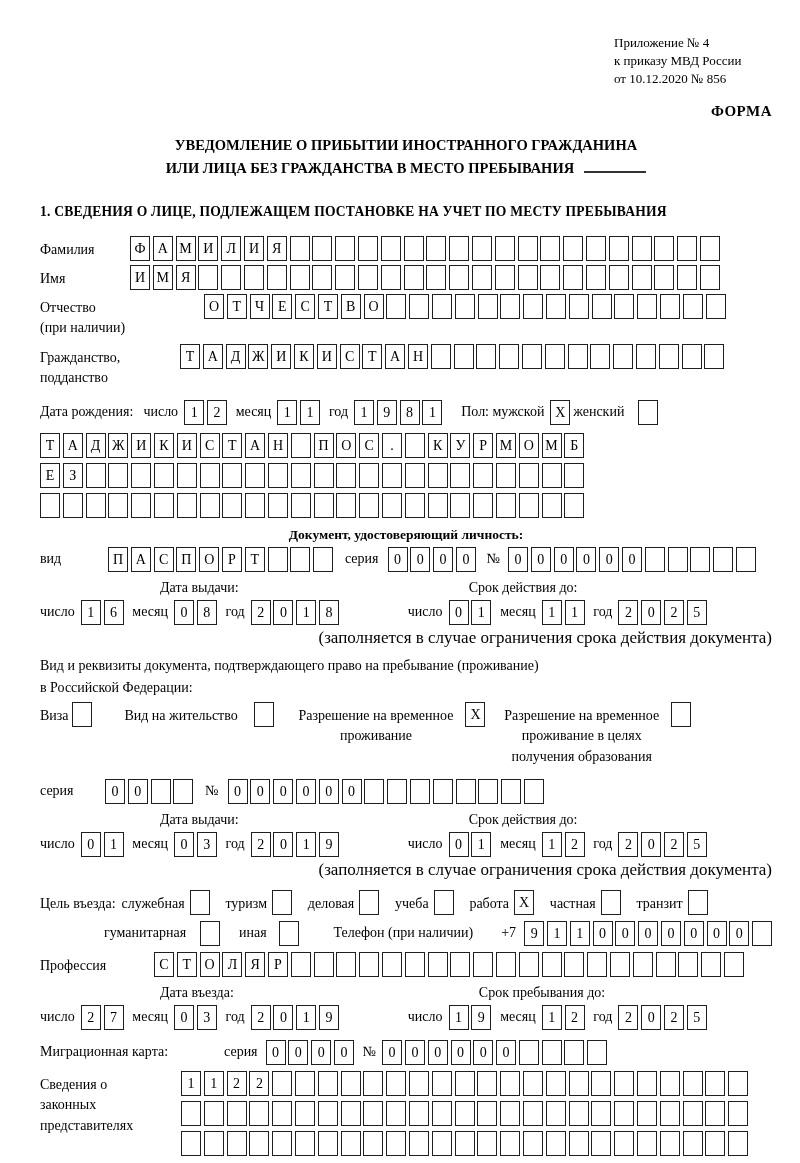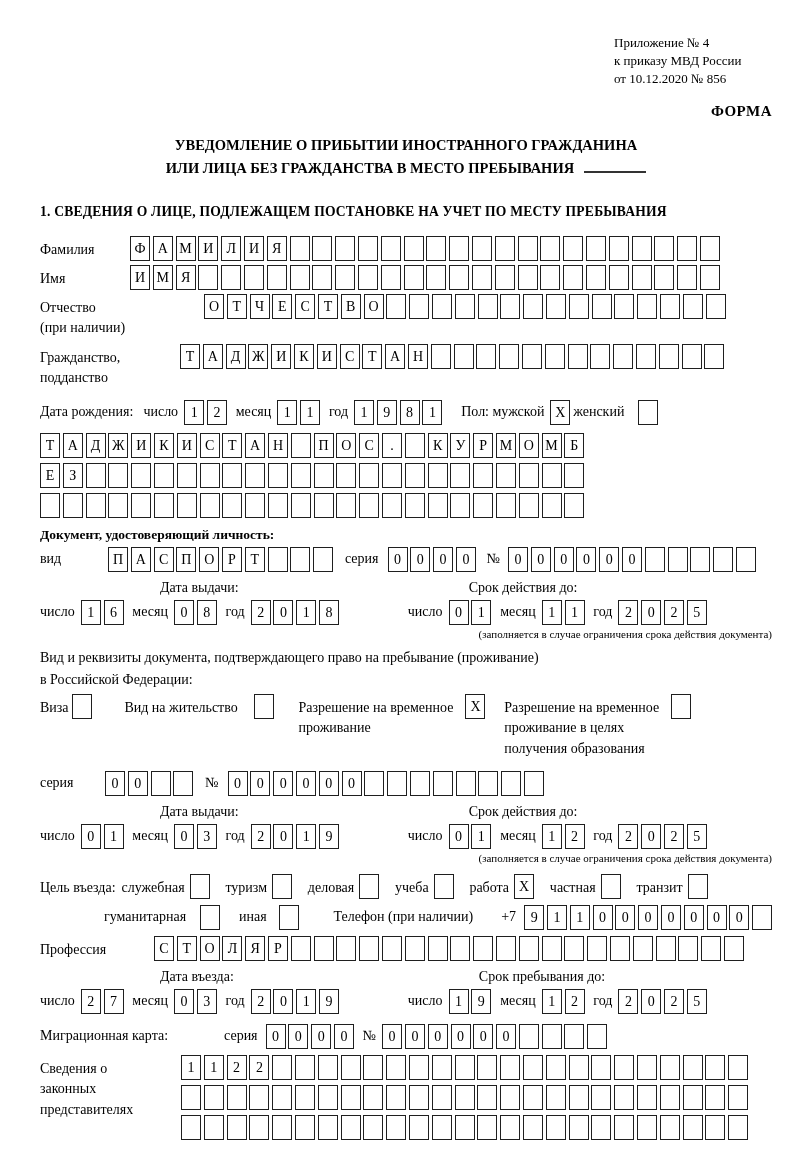--- a/index.html
+++ b/index.html
@@ -13,22 +13,22 @@
   .sec-heading{font-weight:bold;font-size:13.6px;margin-top:24px;letter-spacing:.2px;}
   .frow{display:flex;align-items:flex-start;}
   .flabel{font-size:14px;line-height:1.45;padding-top:4px;flex-shrink:0;}
   .boxrow{display:inline-flex;flex-wrap:nowrap;}
   .cbox{display:inline-block;box-sizing:content-box;width:18px;height:23px;border:1.6px solid #1f1f1f;
         margin-right:2.8px;text-align:center;font-size:14px;line-height:23px;}
   .dategrp{display:inline-flex;align-items:center;}
   .dategrp .flabel{padding-top:0;}
   .dategrp .boxrow{margin:0 6px;}
   .subhead{font-size:14px;}
-  .note{font-size:11px;text-align:right;margin-top:3px;}
-  .center{text-align:left;}
+  .note{font-size:17px;text-align:right;margin-top:3px;}
+  .center{text-align:center;}
   .mt4{margin-top:4px;}.mt5{margin-top:5px;}.mt6{margin-top:6px;}.mt8{margin-top:8px;}
   .mt10{margin-top:10px;}.mt12{margin-top:12px;}.mt16{margin-top:16px;}
   .stack>div{margin-bottom:5px;}
   .opt{display:inline-flex;align-items:flex-start;margin-left:13px;}
   .opt .flabel{padding-top:4px;margin-right:5px;}
 </style>
 </head>
 <body>
 
 <div class="page">

